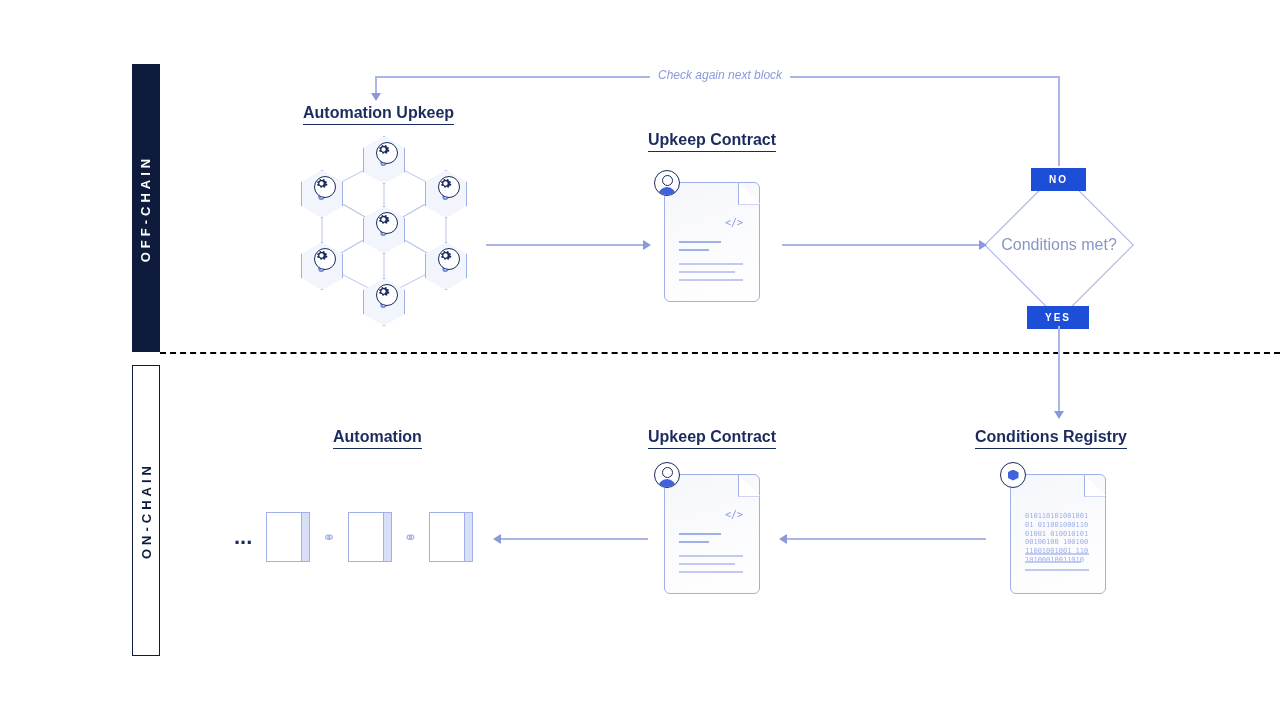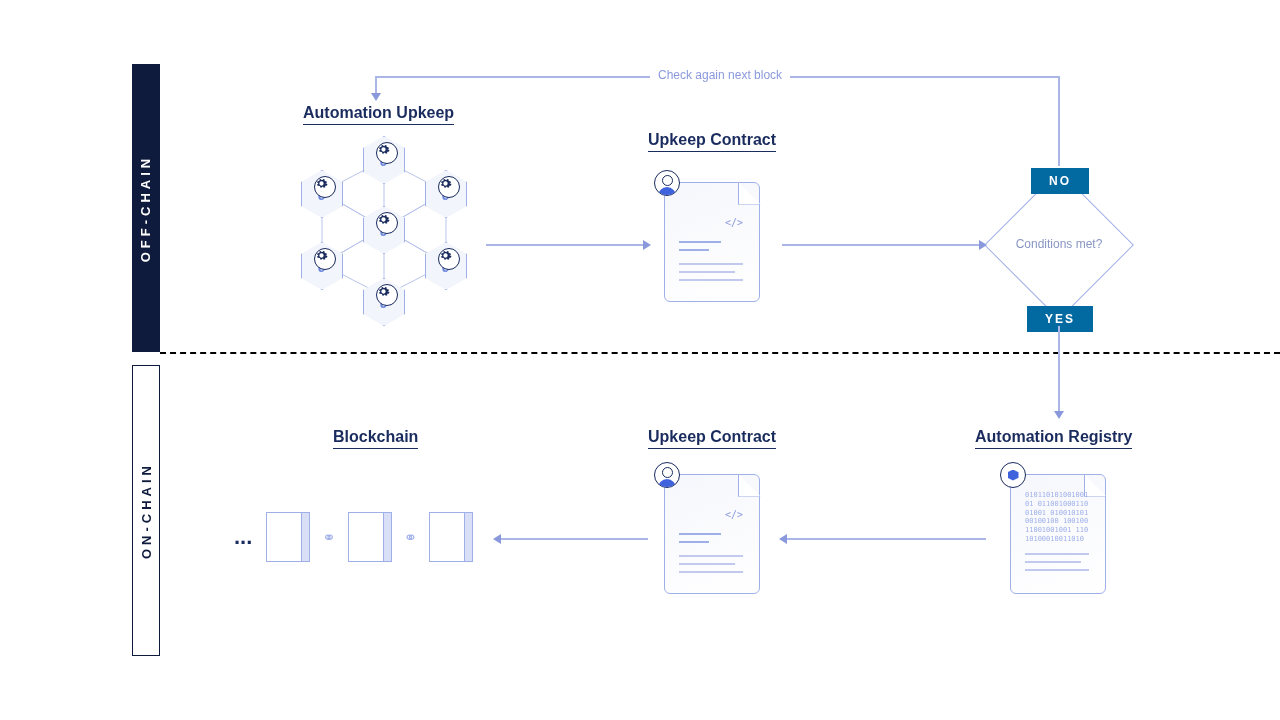--- a/index.html
+++ b/index.html
@@ -73,27 +73,27 @@
   .diamond-wrap { position: absolute; width: 130px; height: 130px; }
   .diamond {
     position: absolute; inset: 12px;
     border: 1.5px solid #9fb0e8;
     transform: rotate(45deg);
     background: #fff;
   }
   .diamond-text {
     position: absolute; inset: 0;
     display: flex; align-items: center; justify-content: center;
-    font-size: 12px; color: #8996c4; text-align: center; line-height: 1.3;
+    font-size: 16px; color: #8996c4; text-align: center; line-height: 1.3;
   }
   .pill {
     position: absolute;
-    background: #0369a1;
+    background: #1d4ed8;
     color: #fff;
-    font-size: 12px;
+    font-size: 10px;
     font-weight: 700;
     letter-spacing: 2px;
     padding: 6px 18px;
     text-align: center;
   }
 
   
   .doc {
     position: absolute;
     width: 96px; height: 120px;
@@ -118,21 +118,21 @@
   }
   .doc .line {
     position: absolute; left: 14px; height: 2px; background: #9fb0e8;
   }
   .doc .l1 { top: 58px; width: 42px; }
   .doc .l2 { top: 66px; width: 30px; }
   .doc .l3 { top: 80px; width: 64px; height: 1.5px; background:#c1caee; }
   .doc .l4 { top: 88px; width: 56px; height: 1.5px; background:#c1caee; }
   .doc .l5 { top: 96px; width: 64px; height: 1.5px; background:#c1caee; }
   .doc .binary {
-    position:absolute; top:16px; left:14px; right:14px;
+    position:absolute; top:37px; left:14px; right:14px;
     font-family: monospace; font-size:7px; line-height:1.25; color:#9fb0e8;
     word-break: break-all;
   }
   .avatar {
     position: absolute;
     width: 26px; height: 26px;
     border: 1.5px solid #1a2b5e;
     border-radius: 50%;
     background: #fff;
     display:flex; align-items:flex-end; justify-content:center;
@@ -195,23 +195,23 @@
   <span>OFF-CHAIN</span>
 </div>
 <div class="side-label on-chain-label">
   <span>ON-CHAIN</span>
 </div>
 
 <div class="divider"></div>
 
 <div class="section-title" style="top:104px; left:303px;">Automation Upkeep</div>
 <div class="section-title" style="top:131px; left:648px;">Upkeep Contract</div>
-<div class="section-title" style="top:428px; left:333px;">Blockchain</div>
+<div class="section-title" style="top:428px; left:333px;">Automation</div>
 <div class="section-title" style="top:428px; left:648px;">Upkeep Contract</div>
-<div class="section-title" style="top:428px; left:975px;">Automation Registry</div>
+<div class="section-title" style="top:428px; left:975px;">Conditions Registry</div>
 
 <div class="hexnet" style="top:136px; left:294px;">
   <svg viewBox="0 0 180 200">
     <g stroke="#b9c4ec" stroke-width="1" fill="none">
       <path d="M90 24 L28 56 M90 24 L152 56 M28 56 L28 128 M152 56 L152 128 M28 128 L90 160 M152 128 L90 160 M90 24 L90 92 M28 56 L90 92 M152 56 L90 92 M28 128 L90 92 M152 128 L90 92 M90 160 L90 92 M28 56 L152 128 M152 56 L28 128"></path>
     </g>
   </svg>
   <div class="hexcell" style="top:0; left:69px;">
       <span>0</span>
     </div>
@@ -284,21 +284,21 @@
 <div class="diamond-wrap" style="top:180px; left:994px;">
   <div class="diamond"></div>
   <div class="diamond-text">Conditions met?</div>
 </div>
 <div class="pill" style="top:168px; left:1031px;">NO</div>
 <div class="pill" style="top:306px; left:1027px;">YES</div>
 
 <div class="arrow-v" style="top:76px; left:1058px; height:90px;"></div>
 <div class="arrow" style="top:76px; left:376px; width:682px;"></div>
 <div class="arrow-v down" style="top:76px; left:375px; height:18px;"></div>
-<div class="feedback-label" style="top:68px; left:650px;">Check again next block</div>
+<div class="feedback-label" style="top:68px; left:650px;font-style:italic;">Check again next block</div>
 
 <div class="arrow right" style="top:244px; left:486px; width:158px;"></div>
 <div class="arrow right" style="top:244px; left:782px; width:198px;"></div>
 
 <div class="arrow-v down" style="top:326px; left:1058px; height:86px;"></div>
 
 <div class="doc" style="top:474px; left:1010px;">
   <div class="binary">01011010100100101 01100100011001001 01001010100100100 10010011001001001 11010100010011010</div>
   <div class="line l3" style="top:78px;"></div>
     <div class="line l4" style="top:86px;"></div>

